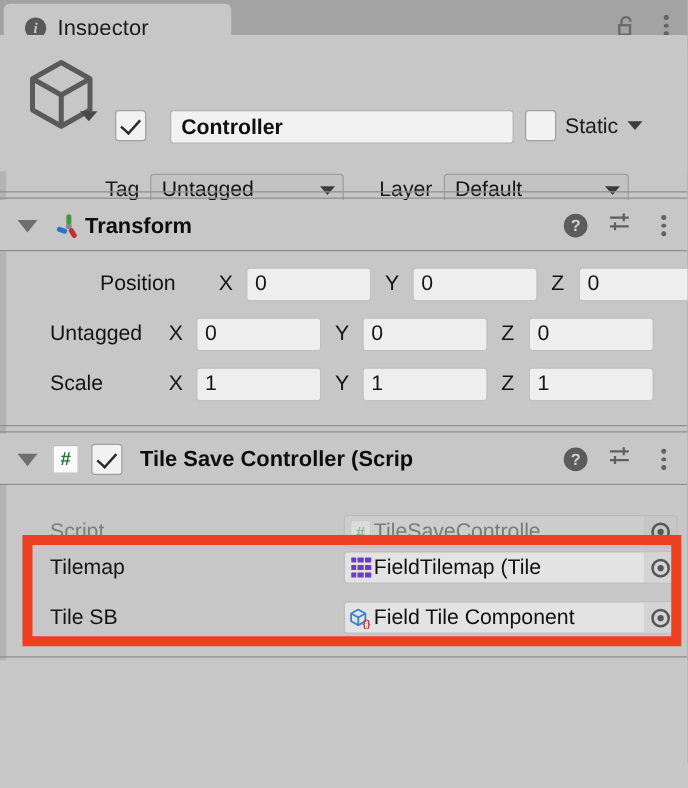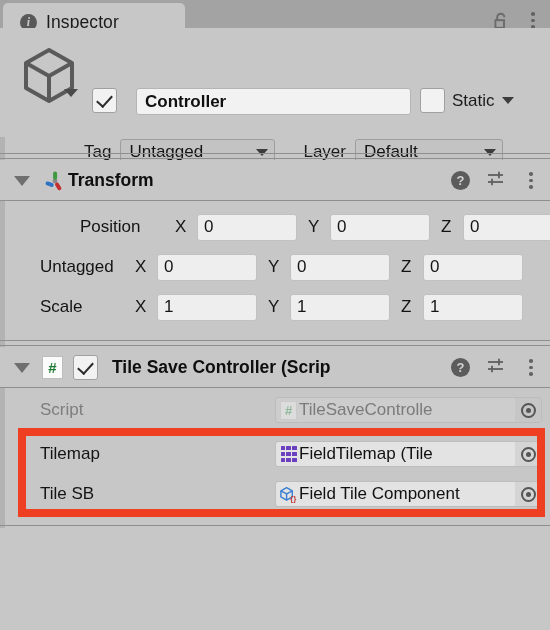--- a/index.html
+++ b/index.html
@@ -563,21 +563,21 @@
       </span>
       <span class="kebab">
           <i></i>
           <i></i>
           <i></i>
         </span>
     </span>
   </div>
   <div class="hrule" style="top:387px;"></div>
 
-  <div class="prop-row" style="top:393px;">
+  <div class="prop-row" style="top:408px;">
     <span class="prop-label" style="color:#7e7e7e;">Script</span>
     <span class="obj-field disabled" style="width:267px; margin-left:140px;">
       <span class="obj-icon">
         <span class="cs-icon small">#</span>
       </span>
       <span class="obj-text muted">TileSaveControlle</span>
       <span class="obj-picker dim">
         <span class="picker-ring">
             <span class="picker-dot"></span>
           </span>

